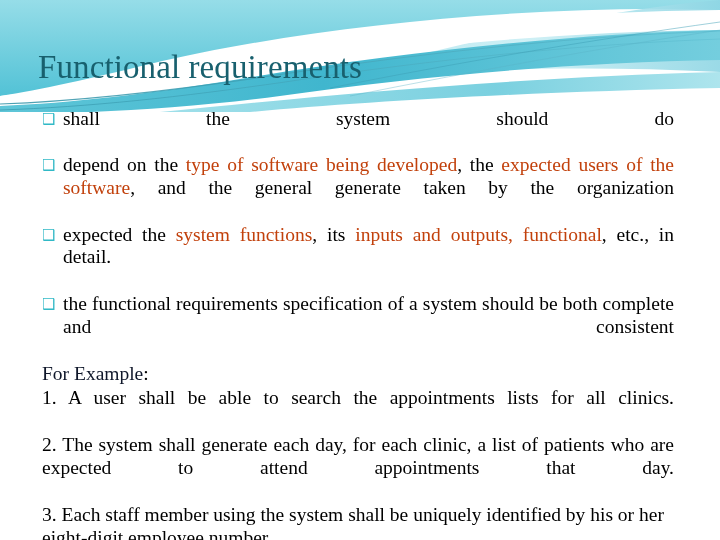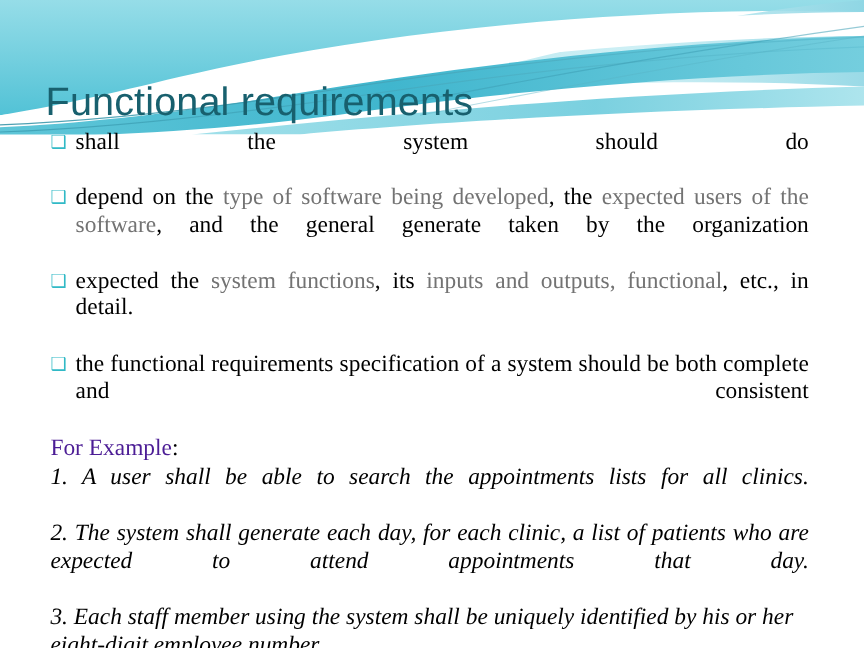--- a/index.html
+++ b/index.html
@@ -35,22 +35,22 @@
   #wave-header svg {
     display: block;
     width: 720px;
     height: 112px;
   }
 
   
   #slide-title {
     position: absolute;
     left: 38px;
-    top: 68px;
-    font-family: Liberation Sans, sans-serif;
+    top: 51px;
+    font-family: Liberation Serif, serif;
     font-size: 33px;
     font-weight: 400;
     letter-spacing: 0.1px;
     color: #18606E;
     white-space: nowrap;
     line-height: 1.0;
   }
 
   
   #body-content {
@@ -80,33 +80,32 @@
     text-indent: 0;
     vertical-align: 1px;
   }
   
   .bullet-line::after {
     content: "";
     display: inline-block;
     width: 100%;
   }
 
-  .red { color: #737373; }
+  .red { color: #c2410c; }
 
   .for-example {
     margin: 2px 0 0 0;
     color: #000000;
   }
-  .for-example .label { color: #4c1d95; }
+  .for-example .label { color: #0f172a; }
 
   .example-item {
     text-align: justify;
     text-justify: inter-word;
     margin: 1px 0 0 0;
-    font-style: italic;
   }
   .example-item::after {
     content: "";
     display: inline-block;
     width: 100%;
   }
   .example-item.no-stretch {
     text-align: left;
   }
   .example-item.no-stretch::after { content: none; }

